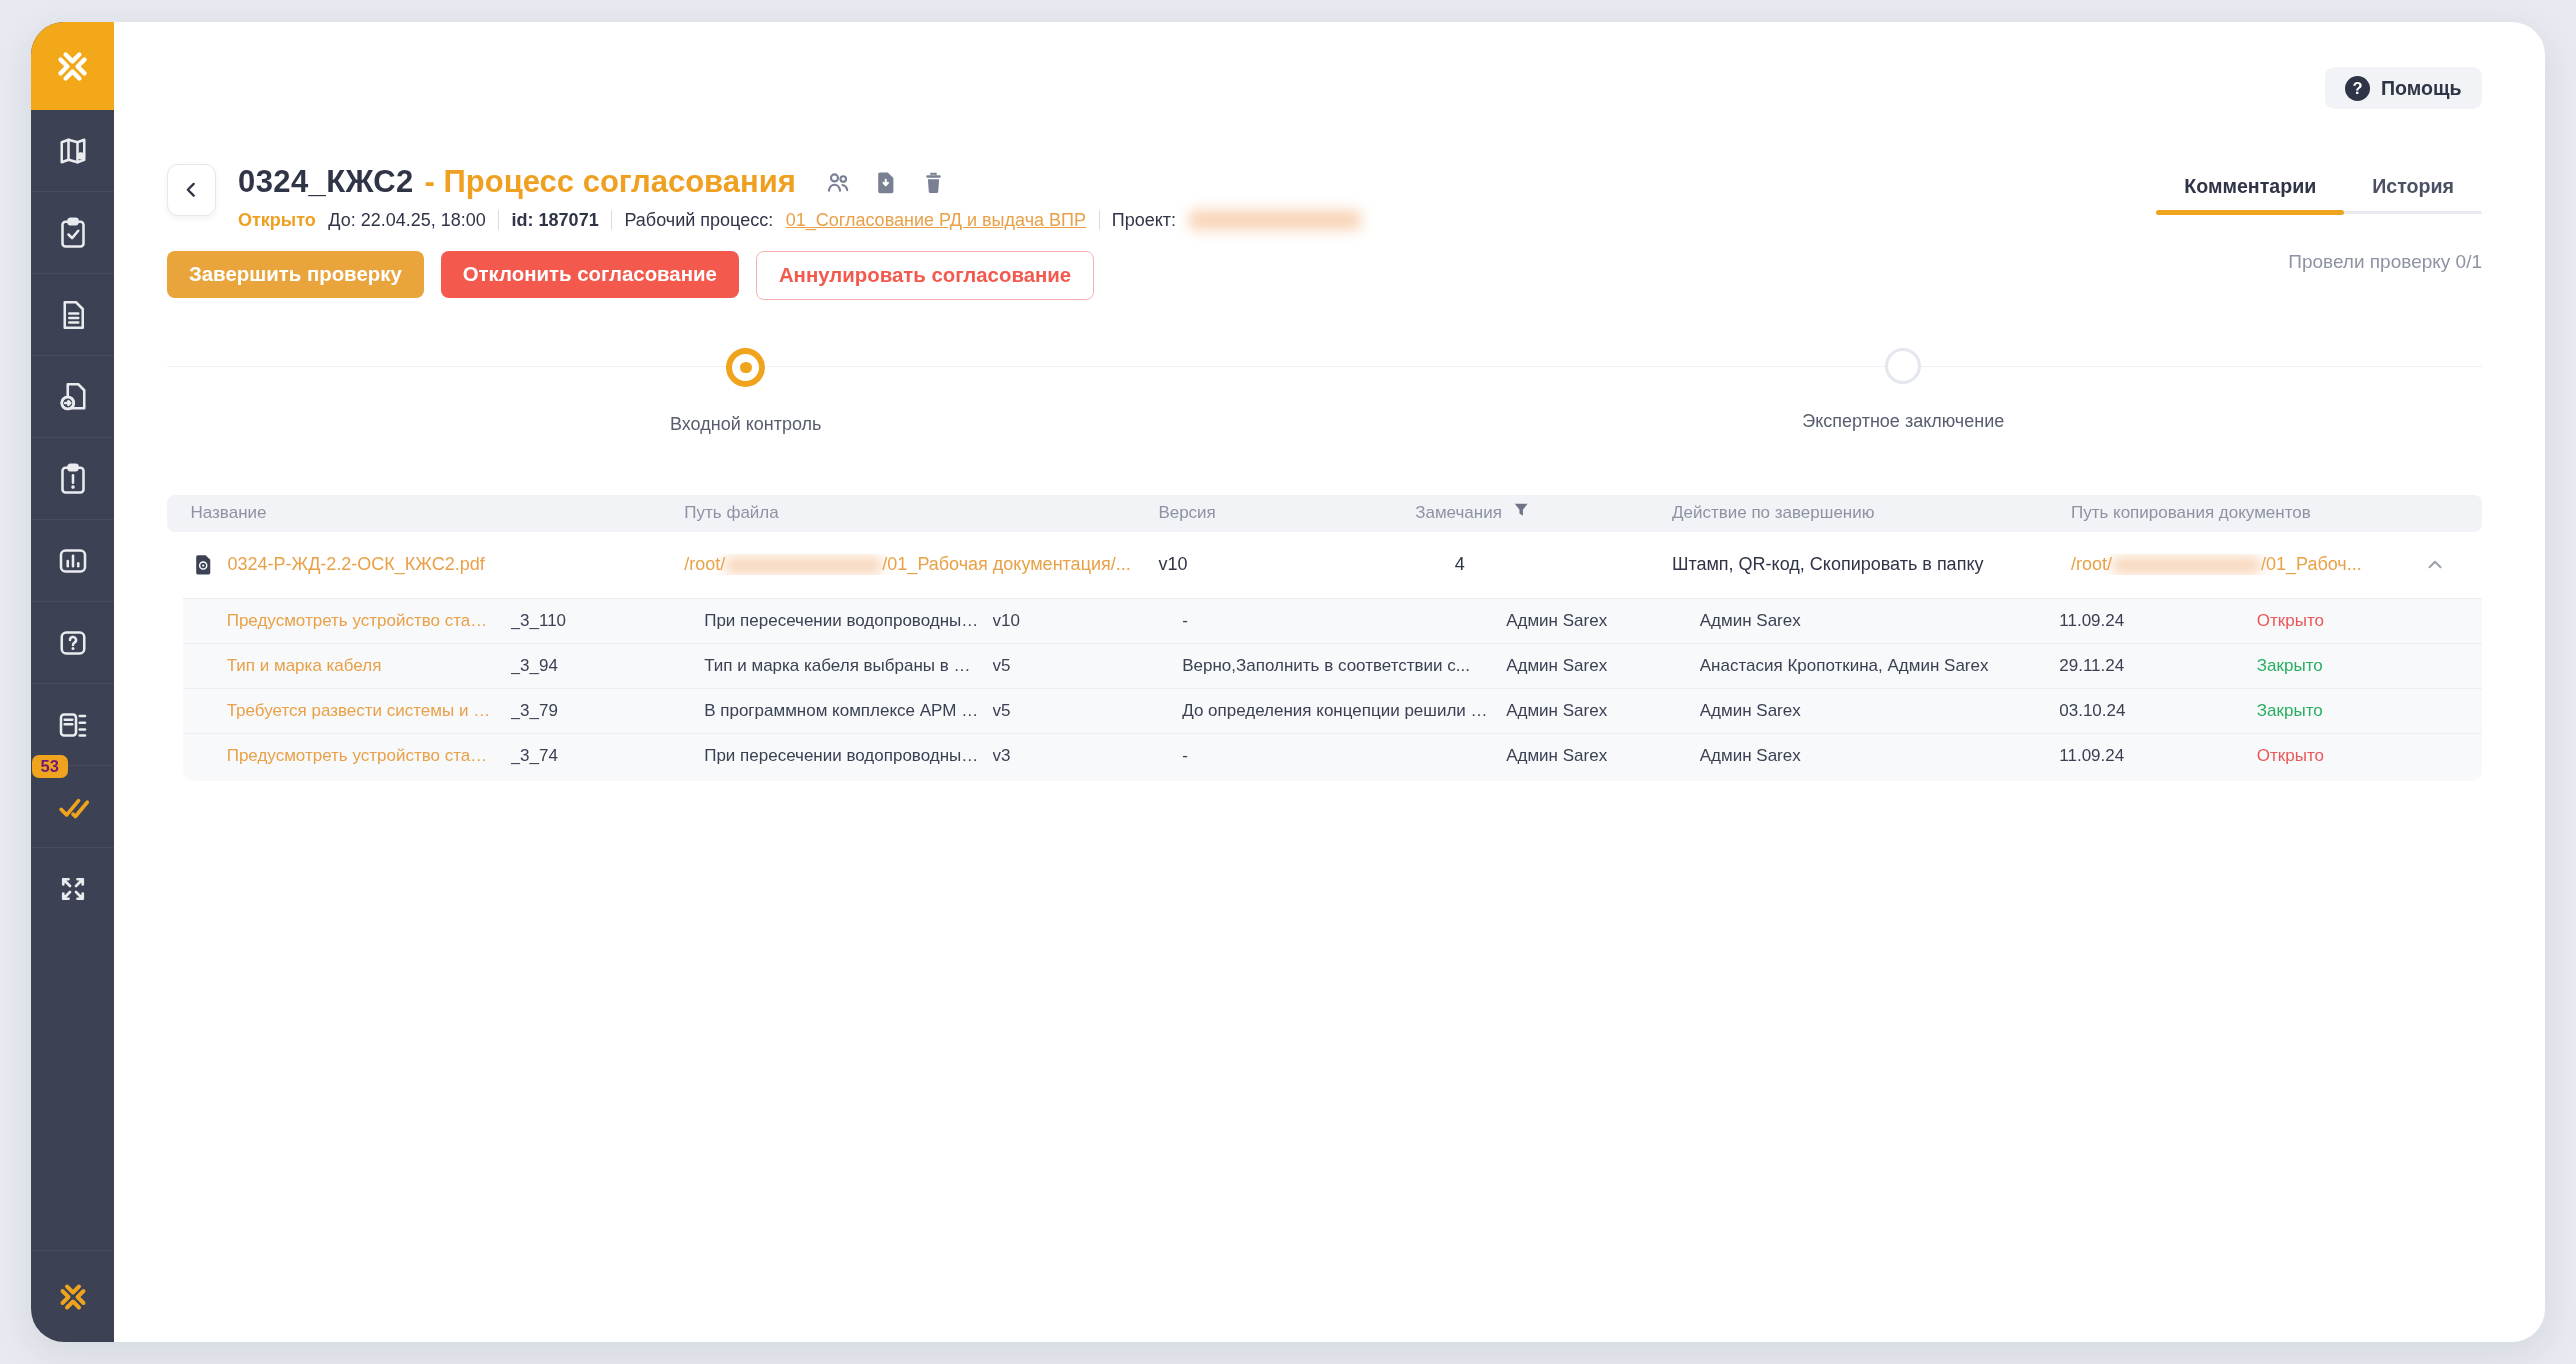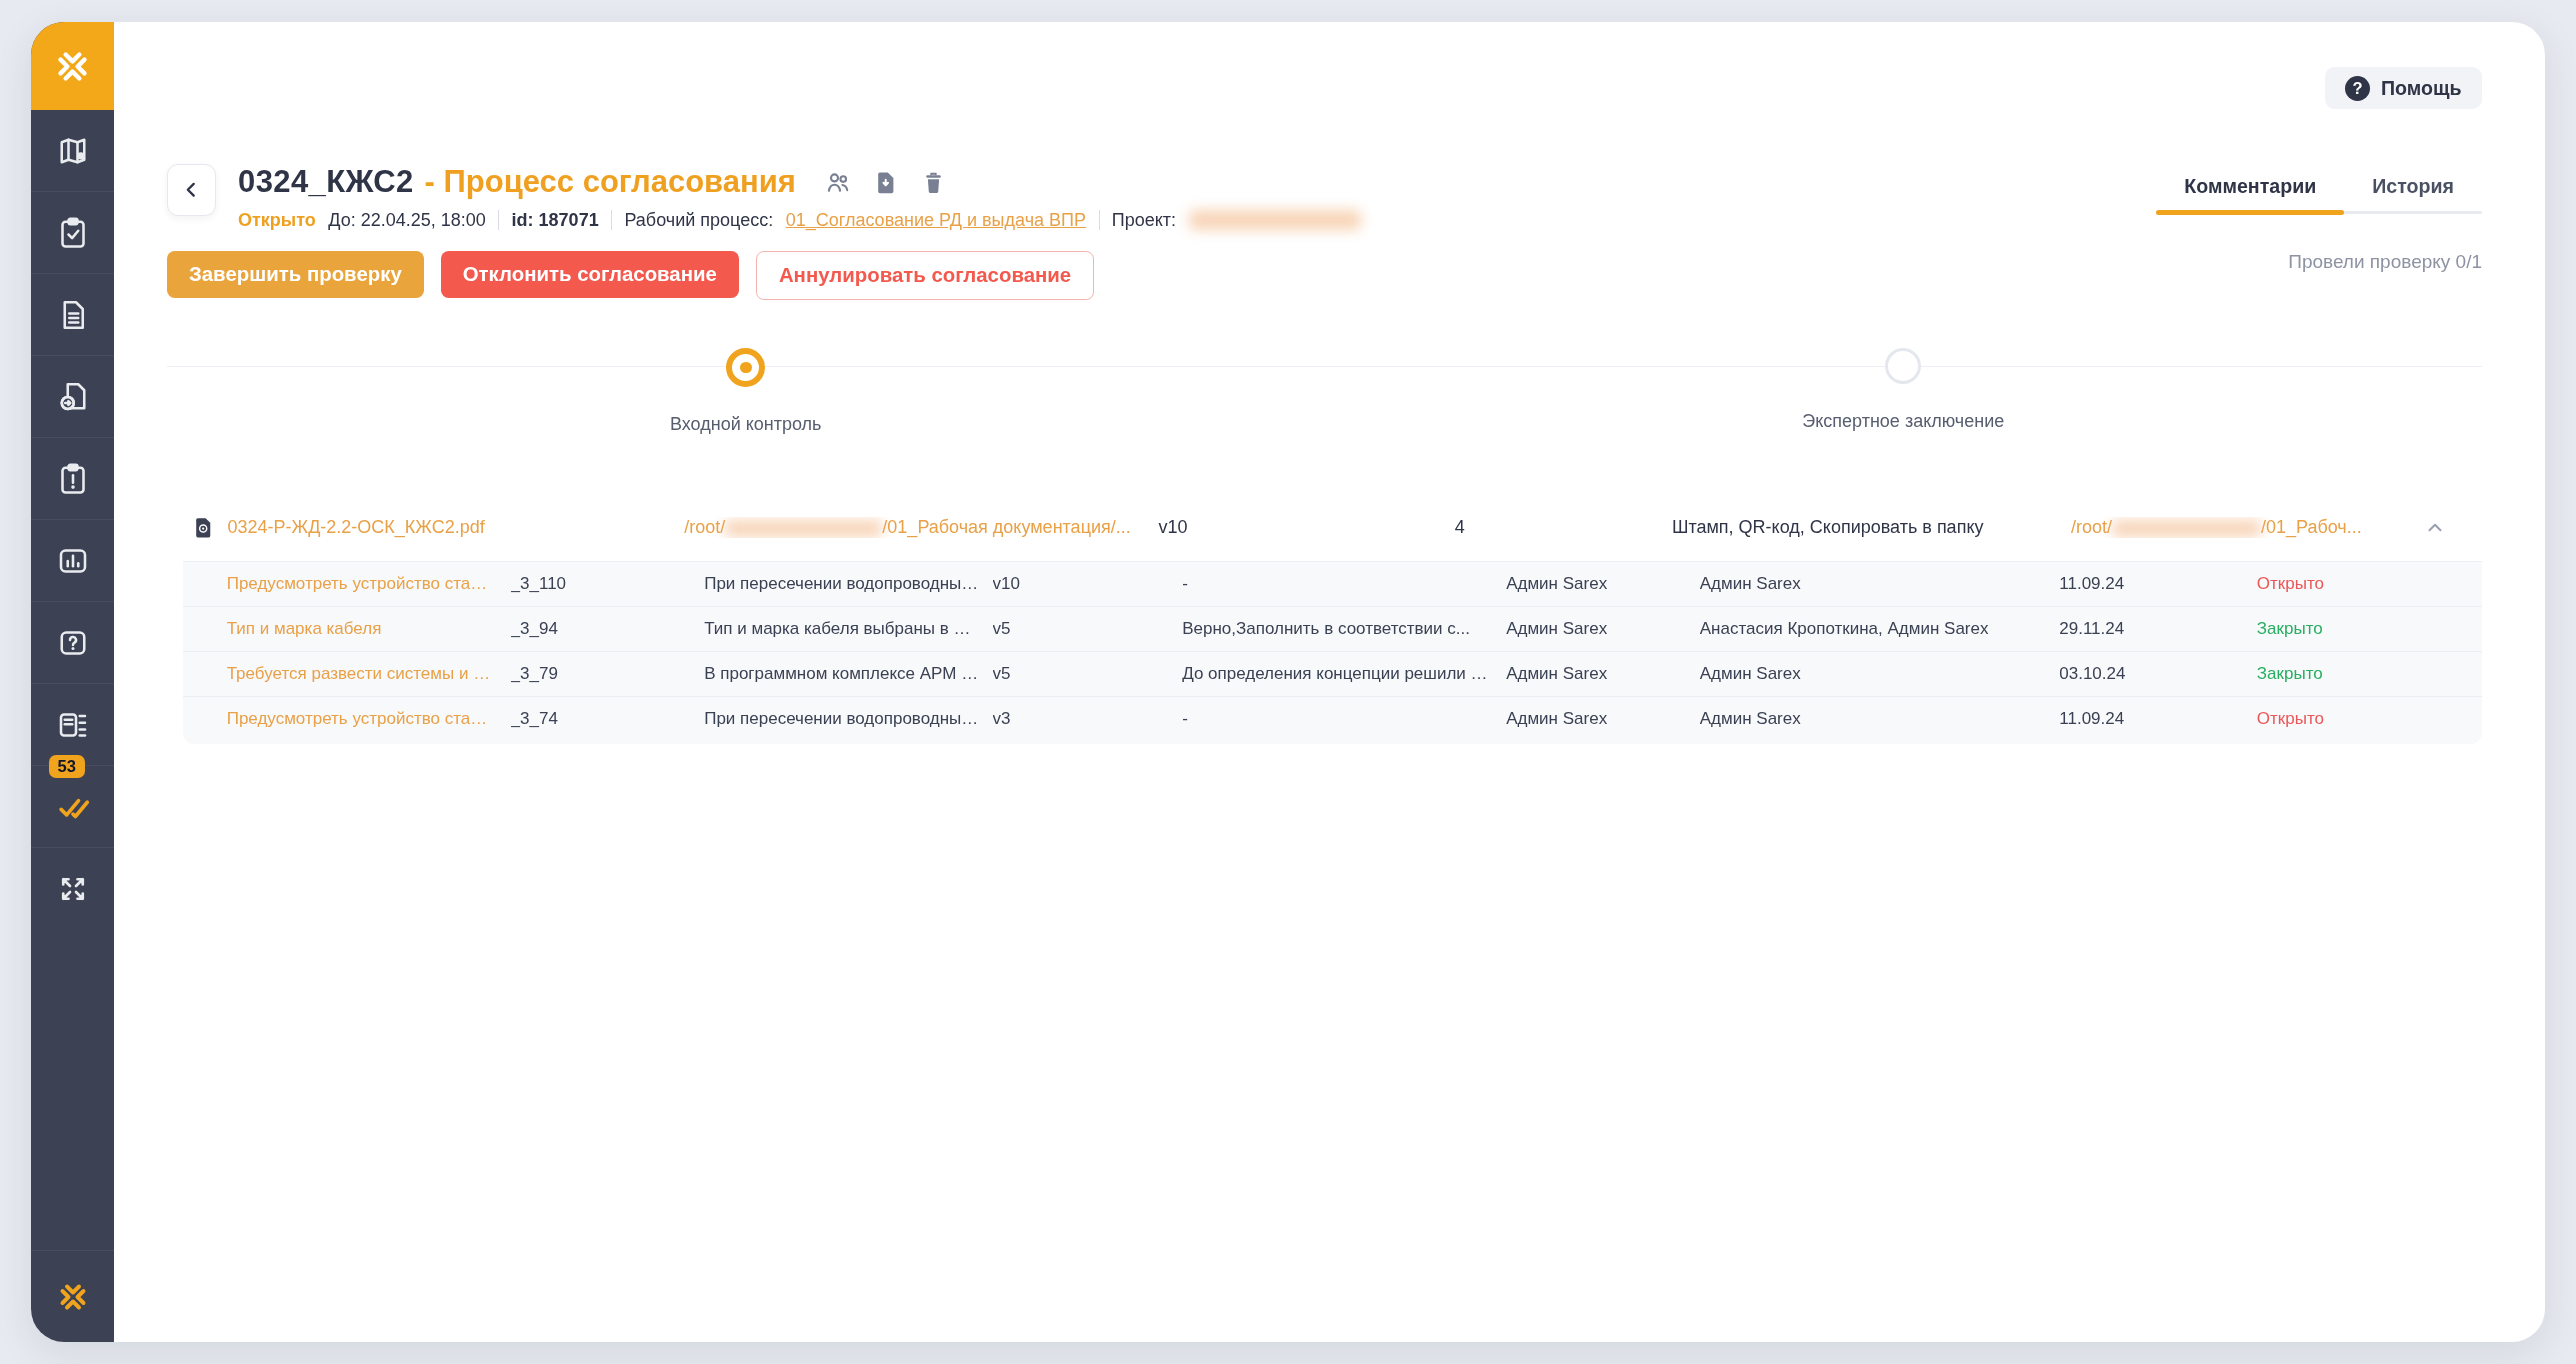--- a/index.html
+++ b/index.html
@@ -7,21 +7,21 @@
 
   .window { position:absolute; left:31px; top:22px; right:31px; bottom:22px; background:#FFFFFF;
             border-radius:33px; box-shadow:0 11px 39px rgba(40,48,70,.10); overflow:hidden; display:flex; }
 
   
   .sidebar { width:83px; background:#3C4254; display:flex; flex-direction:column; flex-shrink:0; position:relative; }
   .logo-block { height:88px; background:#F2A818; display:flex; align-items:center; justify-content:center; }
   .nav-item { height:82px; display:flex; align-items:center; justify-content:center; position:relative;
               border-bottom:0.8px solid rgba(255,255,255,0.06); cursor:pointer; }
   .nav-item svg { display:block; }
-  .nav-badge { position:absolute; left:18px; top:-11px; background:#F0A41E; color:#0f172a; font-size:16.5px; font-weight:bold;
+  .nav-badge { position:absolute; left:1px; top:-11px; background:#F0A41E; color:#701a75; font-size:16.5px; font-weight:bold;
                padding:3.1px 8.6px; border-radius:7px; line-height:1; z-index:2; }
   .sidebar-spacer { flex:1; }
   .sidebar-footer { height:92px; display:flex; align-items:center; justify-content:center; border-top:0.8px solid rgba(255,255,255,0.06); }
 
   
   .content { flex:1; position:relative; padding:0 63px 0 53px; }
 
   .topbar { padding-top:45px; display:flex; justify-content:flex-end; }
   .help-btn { display:inline-flex; align-items:center; gap:11px; background:#F1F3F6; border-radius:9.4px;
               padding:8.6px 20.4px; cursor:pointer; }
@@ -297,20 +297,36 @@
           <div class="step-label">Входной контроль</div>
         </div>
         <div class="step step-pending">
           <div class="step-circle"></div>
           <div class="step-label">Экспертное заключение</div>
         </div>
       </div>
     </div>
 
     <div class="ftable">
+      <div class="fgrid fhead">
+        <div>Название</div>
+        <div>Путь файла</div>
+        <div>Версия</div>
+        <div>
+          <span>Замечания</span>
+          <span>
+            <svg width="20.4" height="20.4" viewBox="0 0 24 24" fill="#6E7485" stroke="none">
+                <path d="M4.5 4.5 H19.5 L14 11.5 V18.5 L10 16 V11.5 Z"></path>
+              </svg>
+          </span>
+        </div>
+        <div>Действие по завершению</div>
+        <div>Путь копирования документов</div>
+        <div></div>
+      </div>
 
       <div class="fgrid frow">
         <div class="file-name">
           <svg width="25" height="25" viewBox="0 0 24 24" fill="#3C4254" stroke="none">
             <path d="M6.5 3 H14 L18.5 7.5 V20 a1.5 1.5 0 0 1 -1.5 1.5 H6.5 A1.5 1.5 0 0 1 5 20 V4.5 A1.5 1.5 0 0 1 6.5 3 Z"></path>
             <circle cx="11.7" cy="13" r="3.4" fill="none" stroke="#fff" stroke-width="1.4"></circle>
               <circle cx="11.7" cy="13" r="1.1" fill="#fff"></circle>
           </svg>
           <span>0324-Р-ЖД-2.2-ОСК_КЖС2.pdf</span>
         </div>

